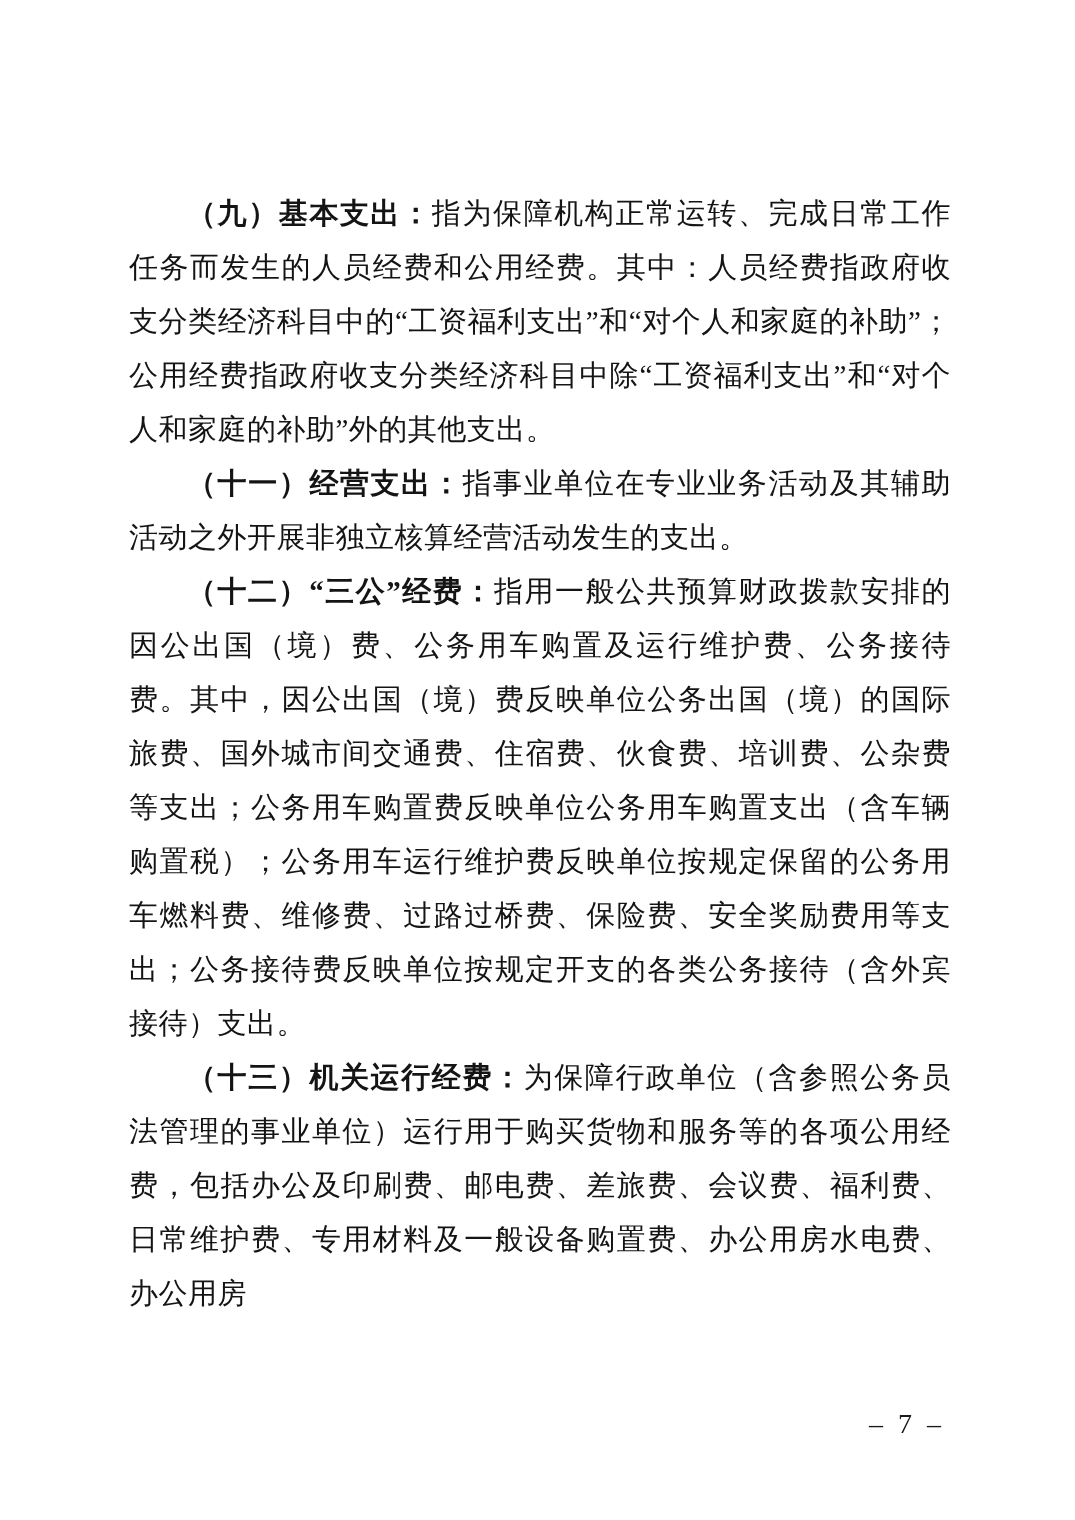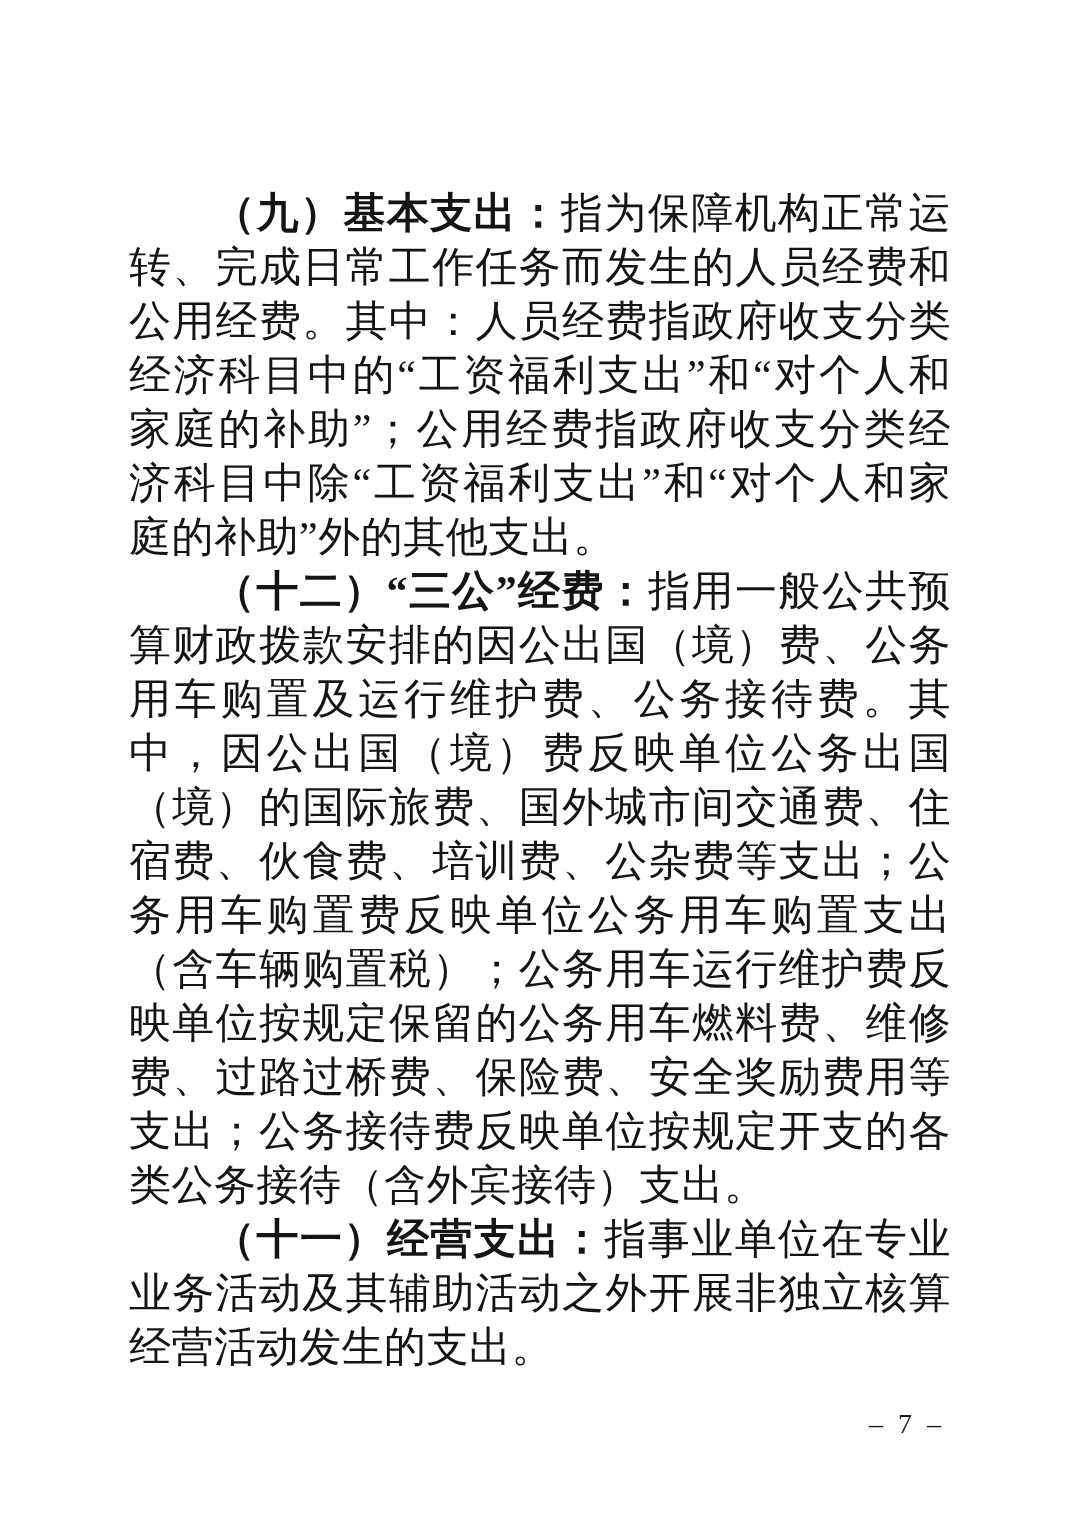--- a/index.html
+++ b/index.html
@@ -17,21 +17,21 @@
     overflow: hidden;
   }
   .content {
     position: absolute;
     left: 129px;
     top: 186px;
     width: 822px;
     color: #141414;
   }
   .para {
-    font-size: 42px;
+    font-size: 29px;
     line-height: 54px;
     text-align: justify;
     text-indent: 2em;
     letter-spacing: 0.5px;
   }
   .para .head {
     font-weight: bold;
   }
   .page-number {
     position: absolute;
@@ -44,21 +44,22 @@
 </style>
 </head>
 <body>
 
 <div class="page">
   <div class="content">
 
     <p class="para"><span class="head">（九）基本支出：</span><span class="body-text">指为保障机构正常运转、完成日常工作任务而发生的人员经费和公用经费。其中：人员经费指政府收支分类经济科目中的“工资福利支出”和“对个人和家庭的补助”；公用经费指政府收支分类经济科目中除“工资福利支出”和“对个人和家庭的补助”外的其他支出。</span></p>
 
 
+    <p class="para"><span class="head">（十一）经营支出：</span><span class="body-text">指事业单位在专业业务活动及其辅助活动之外开展非独立核算经营活动发生的支出。</span></p>
+
     <p class="para"><span class="head">（十二）“三公”经费：</span><span class="body-text">指用一般公共预算财政拨款安排的因公出国（境）费、公务用车购置及运行维护费、公务接待费。其中，因公出国（境）费反映单位公务出国（境）的国际旅费、国外城市间交通费、住宿费、伙食费、培训费、公杂费等支出；公务用车购置费反映单位公务用车购置支出（含车辆购置税）；公务用车运行维护费反映单位按规定保留的公务用车燃料费、维修费、过路过桥费、保险费、安全奖励费用等支出；公务接待费反映单位按规定开支的各类公务接待（含外宾接待）支出。</span></p>
 
-    <p class="para"><span class="head">（十一）经营支出：</span><span class="body-text">指事业单位在专业业务活动及其辅助活动之外开展非独立核算经营活动发生的支出。</span></p>
-
+    <p class="para"><span class="head">（十三）机关运行经费：</span><span class="body-text">为保障行政单位（含参照公务员法管理的事业单位）运行用于购买货物和服务等的各项公用经费，包括办公及印刷费、邮电费、差旅费、会议费、福利费、日常维护费、专用材料及一般设备购置费、办公用房水电费、办公用房</span></p>
 
   </div>
 
   <div class="page-number">– 7 –</div>
 </div>
 
 </body></html>

